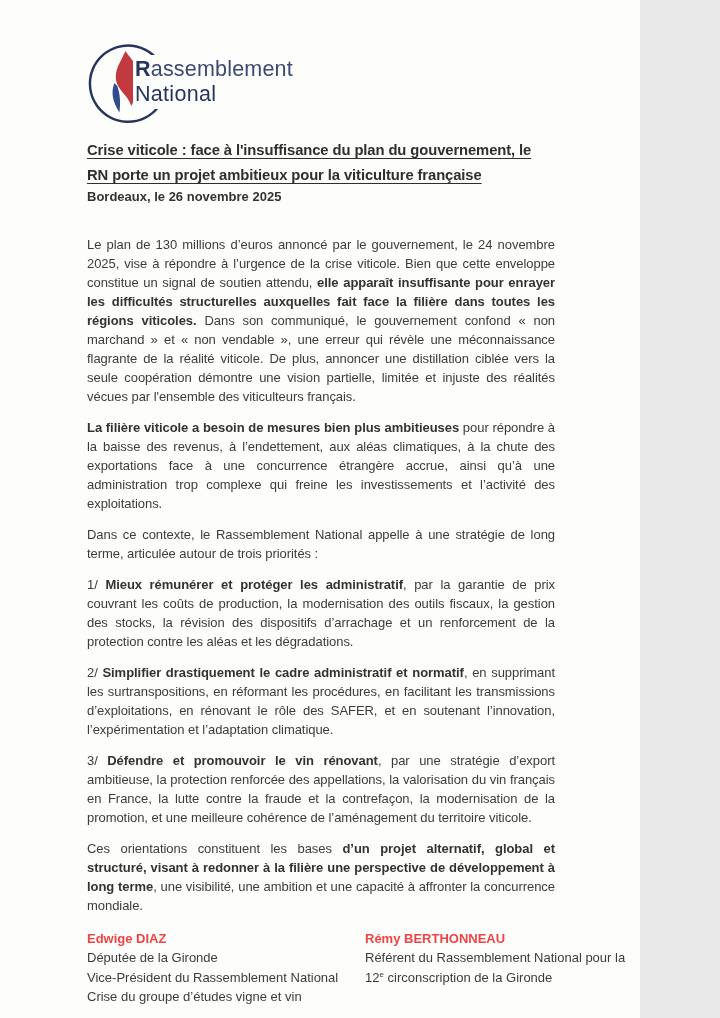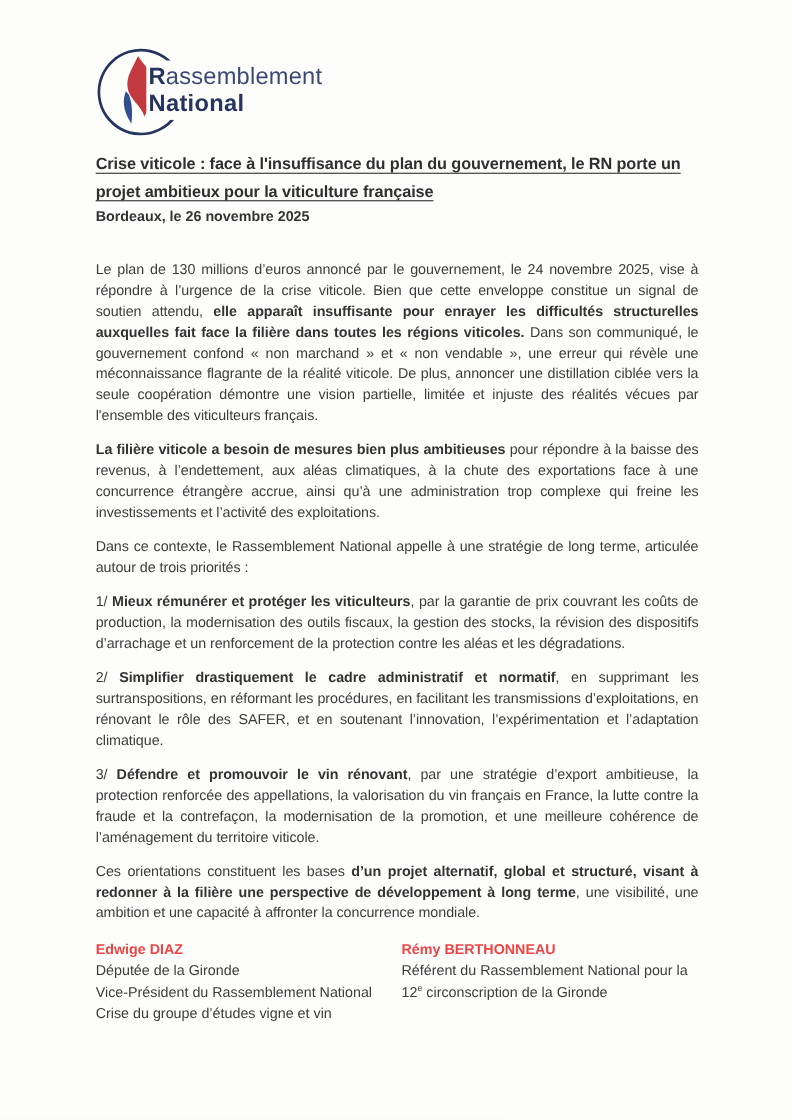--- a/index.html
+++ b/index.html
@@ -1,35 +1,35 @@
 <!DOCTYPE html>
 <html lang="fr"><head>
 <meta charset="utf-8">
 <style>
   html,body{margin:0;padding:0;}
   body{width:720px;height:1018px;background:#e9e9e9;}
   .page{
-    position:relative;width:720px;height:1018px;overflow:hidden;
+    position:relative;width:640px;height:1018px;overflow:hidden;
     background:#fdfdfc;
     font-family:"Liberation Sans", sans-serif;
     color:#3c3c3c;
   }
   .content{padding:42px 85px 0 87px;}
 
   
   .logo-row{position:relative;width:360px;height:82px;margin-bottom:14px;}
   .logo-svg{position:absolute;left:0;top:0;}
   .wordmark{
     position:absolute;left:46px;top:13px;
     background:#fdfdfc;padding:2px 4px 2px 2px;
     line-height:1.16;white-space:nowrap;
   }
   .wm-l1{font-size:21.5px;font-weight:400;color:#3a4a72;letter-spacing:.2px;}
   .wm-l1 .cap{font-weight:700;color:#26355e;}
-  .wm-l2{font-size:21.5px;font-weight:700;color:#26355e;letter-spacing:.3px;}
+  .wm-l2{font-size:21.5px;font-weight:400;color:#26355e;letter-spacing:.3px;}
 
   
   .doc-title{
     margin:4px 0 0;text-align:left;
     font-size:14.8px;font-weight:700;color:#2f2f2f;
     line-height:1.72;letter-spacing:-.1px;
     text-decoration:underline;text-underline-offset:3px;
   }
   .dateline{font-size:13px;font-weight:700;color:#333;}
 
@@ -71,21 +71,21 @@
     </div>
 
     <h1 class="doc-title">Crise viticole : face à l'insuffisance du plan du gouvernement, le RN porte un projet ambitieux pour la viticulture française</h1>
 
     <div class="dateline">Bordeaux, le 26 novembre 2025</div>
 
     <div class="body-text">
       <p><span>Le plan de 130 millions d’euros annoncé par le gouvernement, le 24 novembre 2025, vise à répondre à l’urgence de la crise viticole. Bien que cette enveloppe constitue un signal de soutien attendu, </span><span class="b">elle apparaît insuffisante pour enrayer les difficultés structurelles auxquelles fait face la filière dans toutes les régions viticoles.</span><span> Dans son communiqué, le gouvernement confond « non marchand » et « non vendable », une erreur qui révèle une méconnaissance flagrante de la réalité viticole. De plus, annoncer une distillation ciblée vers la seule coopération démontre une vision partielle, limitée et injuste des réalités vécues par l'ensemble des viticulteurs français.</span></p>
       <p><span class="b">La filière viticole a besoin de mesures bien plus ambitieuses</span><span> pour répondre à la baisse des revenus, à l’endettement, aux aléas climatiques, à la chute des exportations face à une concurrence étrangère accrue, ainsi qu’à une administration trop complexe qui freine les investissements et l’activité des exploitations.</span></p>
       <p><span>Dans ce contexte, le Rassemblement National appelle à une stratégie de long terme, articulée autour de trois priorités :</span></p>
-      <p><span>1/ </span><span class="b">Mieux rémunérer et protéger les viticulteurs</span><span>, par la garantie de prix couvrant les coûts de production, la modernisation des outils fiscaux, la gestion des stocks, la révision des dispositifs d’arrachage et un renforcement de la protection contre les aléas et les dégradations.</span></p>
+      <p><span>1/ </span><span class="b">Mieux rémunérer et protéger les administratif</span><span>, par la garantie de prix couvrant les coûts de production, la modernisation des outils fiscaux, la gestion des stocks, la révision des dispositifs d’arrachage et un renforcement de la protection contre les aléas et les dégradations.</span></p>
       <p><span>2/ </span><span class="b">Simplifier drastiquement le cadre administratif et normatif</span><span>, en supprimant les surtranspositions, en réformant les procédures, en facilitant les transmissions d’exploitations, en rénovant le rôle des SAFER, et en soutenant l’innovation, l’expérimentation et l’adaptation climatique.</span></p>
       <p><span>3/ </span><span class="b">Défendre et promouvoir le vin rénovant</span><span>, par une stratégie d’export ambitieuse, la protection renforcée des appellations, la valorisation du vin français en France, la lutte contre la fraude et la contrefaçon, la modernisation de la promotion, et une meilleure cohérence de l’aménagement du territoire viticole.</span></p>
       <p><span>Ces orientations constituent les bases </span><span class="b">d’un projet alternatif, global et structuré, visant à redonner à la filière une perspective de développement à long terme</span><span>, une visibilité, une ambition et une capacité à affronter la concurrence mondiale.</span></p>
     </div>
 
     <div class="signatures sig">
       <div class="sig-col-left">
         <div class="sig-name">Edwige DIAZ</div>
         <div>Députée de la Gironde</div>
         <div>Vice-Président du Rassemblement National</div>

